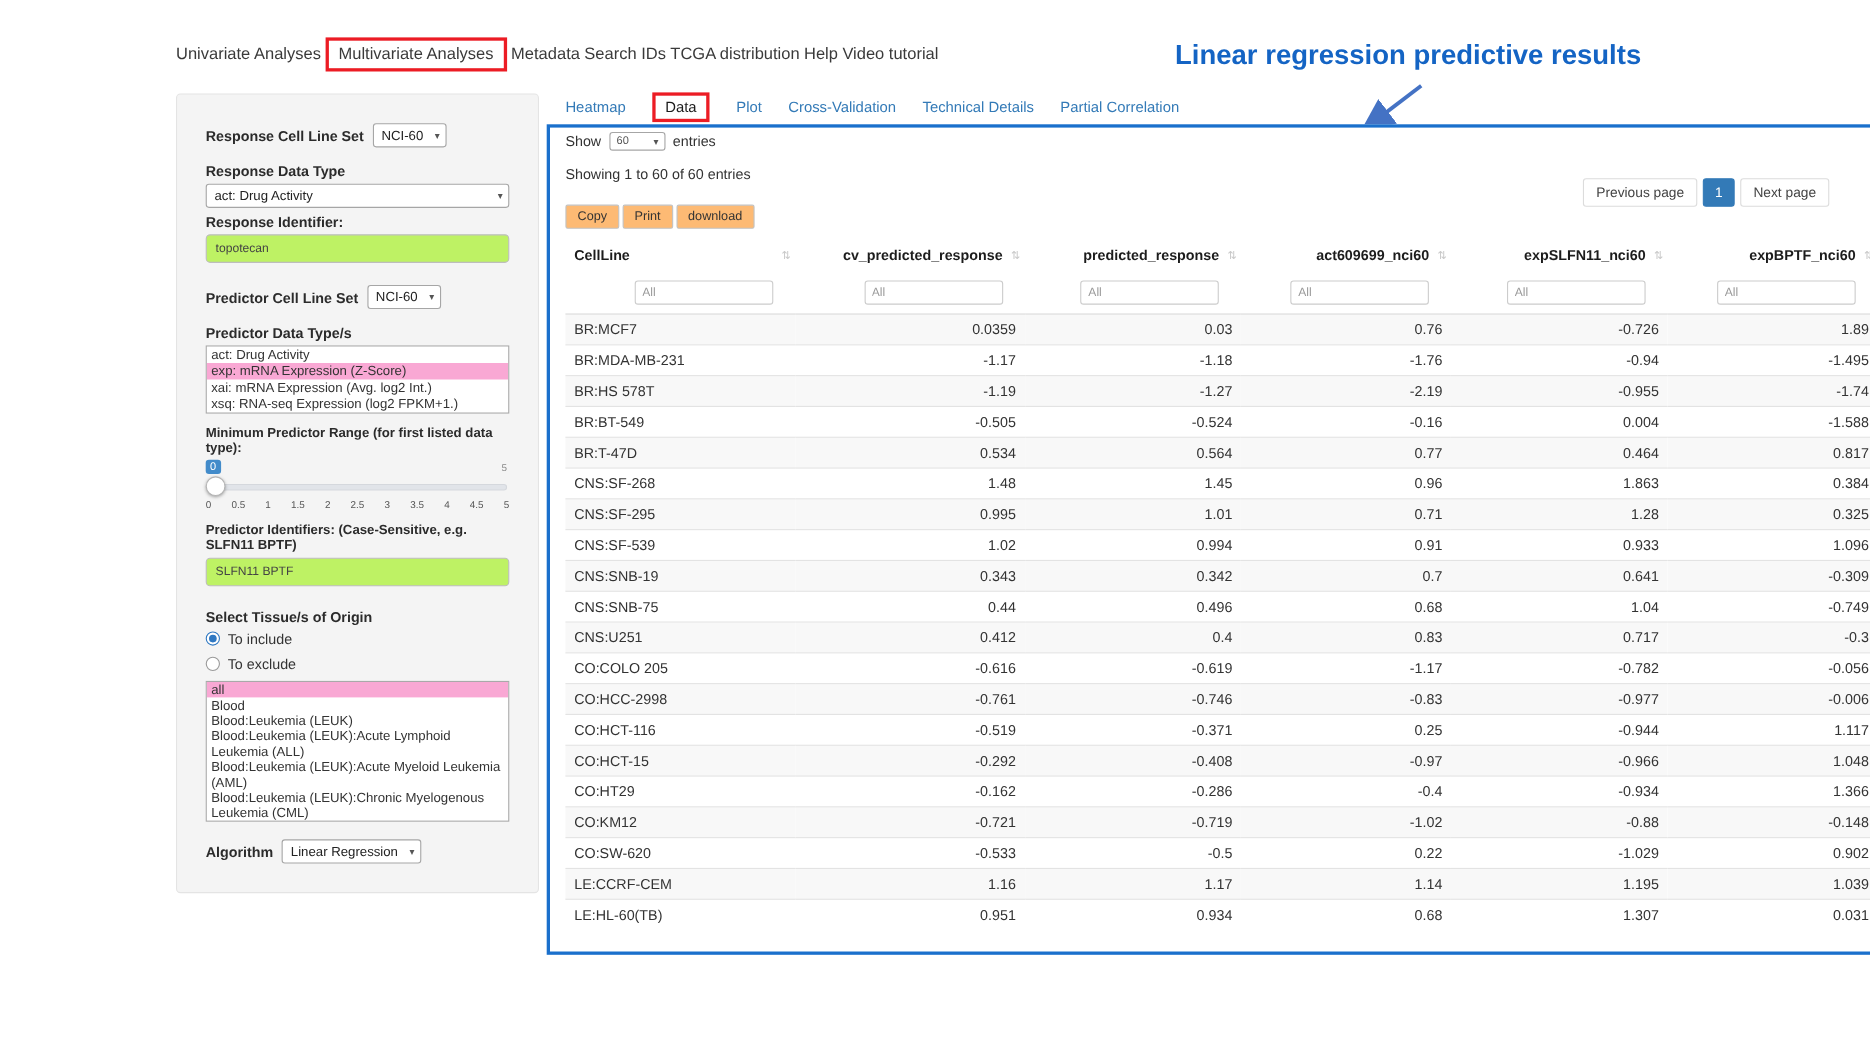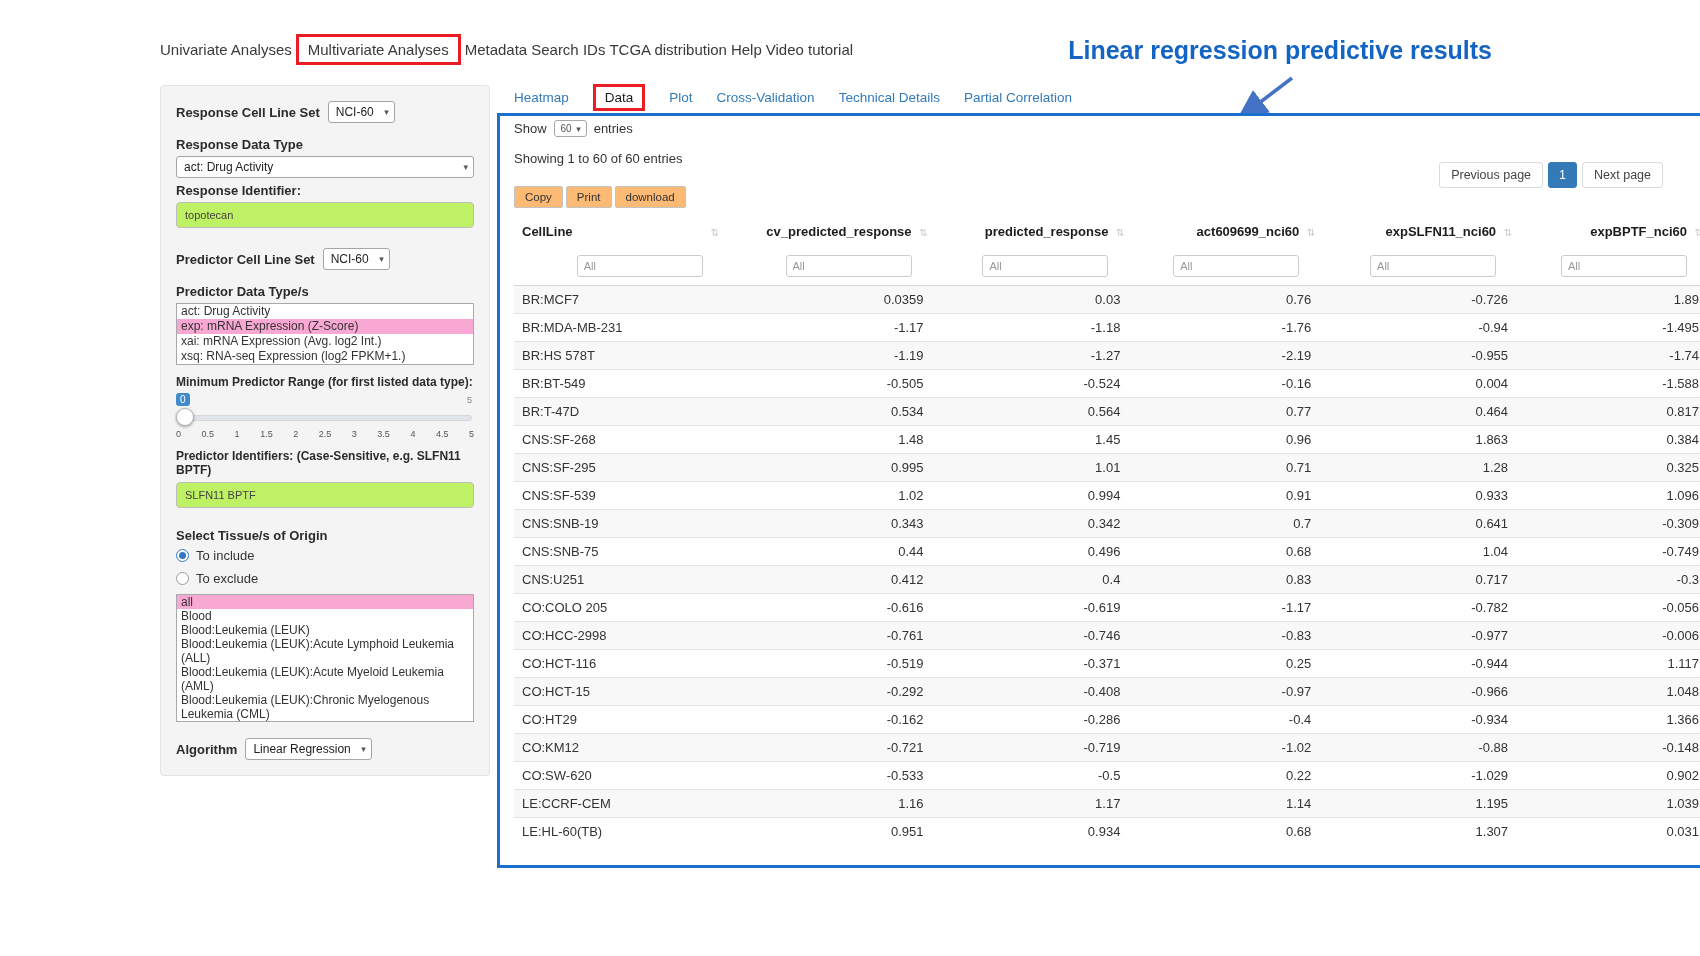--- a/index.html
+++ b/index.html
@@ -8,32 +8,32 @@
   
   .top-nav { position:absolute; left:160px; top:34px; display:flex; align-items:center; gap:4px; font-size:15px; }
   .nav-link { color:#3a3a3a; text-decoration:none; cursor:pointer; white-space:nowrap; }
   .red-box { border:3px solid #ec1c24; padding:4px 9px; }
 
   
   .annotation-title { position:absolute; top:36px; right:208px; font-size:25px; font-weight:bold; color:#1464c4; white-space:nowrap; }
   .annotation-arrow { position:absolute; left:1228px; top:74px; }
 
   
-  .sidebar { position:absolute; left:160px; top:85px; width:330px; background:#f4f4f4; border:1px solid #e4e4e4; border-radius:4px; padding:15px; }
+  .sidebar { position:absolute; left:160px; top:85px; width:330px; background:#f4f4f4; border:1px solid #e4e4e4; border-radius:4px; padding:26px; }
   .field-label { font-weight:bold; font-size:13px; color:#2b2b2b; }
   .small-label { font-size:12px; }
   .inline-row { display:flex; align-items:center; gap:8px; }
   .mb4{margin-bottom:4px;} .mb5{margin-bottom:5px;} .mb8{margin-bottom:8px;} .mb10{margin-bottom:10px;}
   .mb12{margin-bottom:12px;} .mb14{margin-bottom:14px;} .mb16{margin-bottom:16px;} .mb20{margin-bottom:20px;}
 
   .select { background:#fff; border:1px solid #a6a6a6; border-radius:3px; font-size:12px; color:#222;
             padding:3px 20px 3px 7px; position:relative; display:inline-block; white-space:nowrap; cursor:pointer; }
   .select .caret { position:absolute; right:5px; top:50%; transform:translateY(-50%); font-size:9px; color:#555; }
   .select.full { display:block; width:100%; }
-  .select.mini { padding:2px 14px 2px 6px; font-size:10px; color:#555; }
+  .select.mini { padding:2px 32px 2px 6px; font-size:10px; color:#555; }
 
   .text-input { width:100%; background:#bef264; border:1px solid #bdbdbd; border-radius:4px; font-size:11px; color:#444; padding:6px 8px; }
 
   .multi-select { background:#fff; border:1px solid #a9a9a9; font-size:12px; overflow:hidden; }
   .multi-select .option { padding:0 4px; line-height:15px; white-space:nowrap; cursor:pointer; }
   .multi-select .option.wrap { white-space:normal; line-height:14px; }
   .multi-select .option.selected { background:#f9a8d4; }
   .tissue-list .option { line-height:14px; }
 
   

